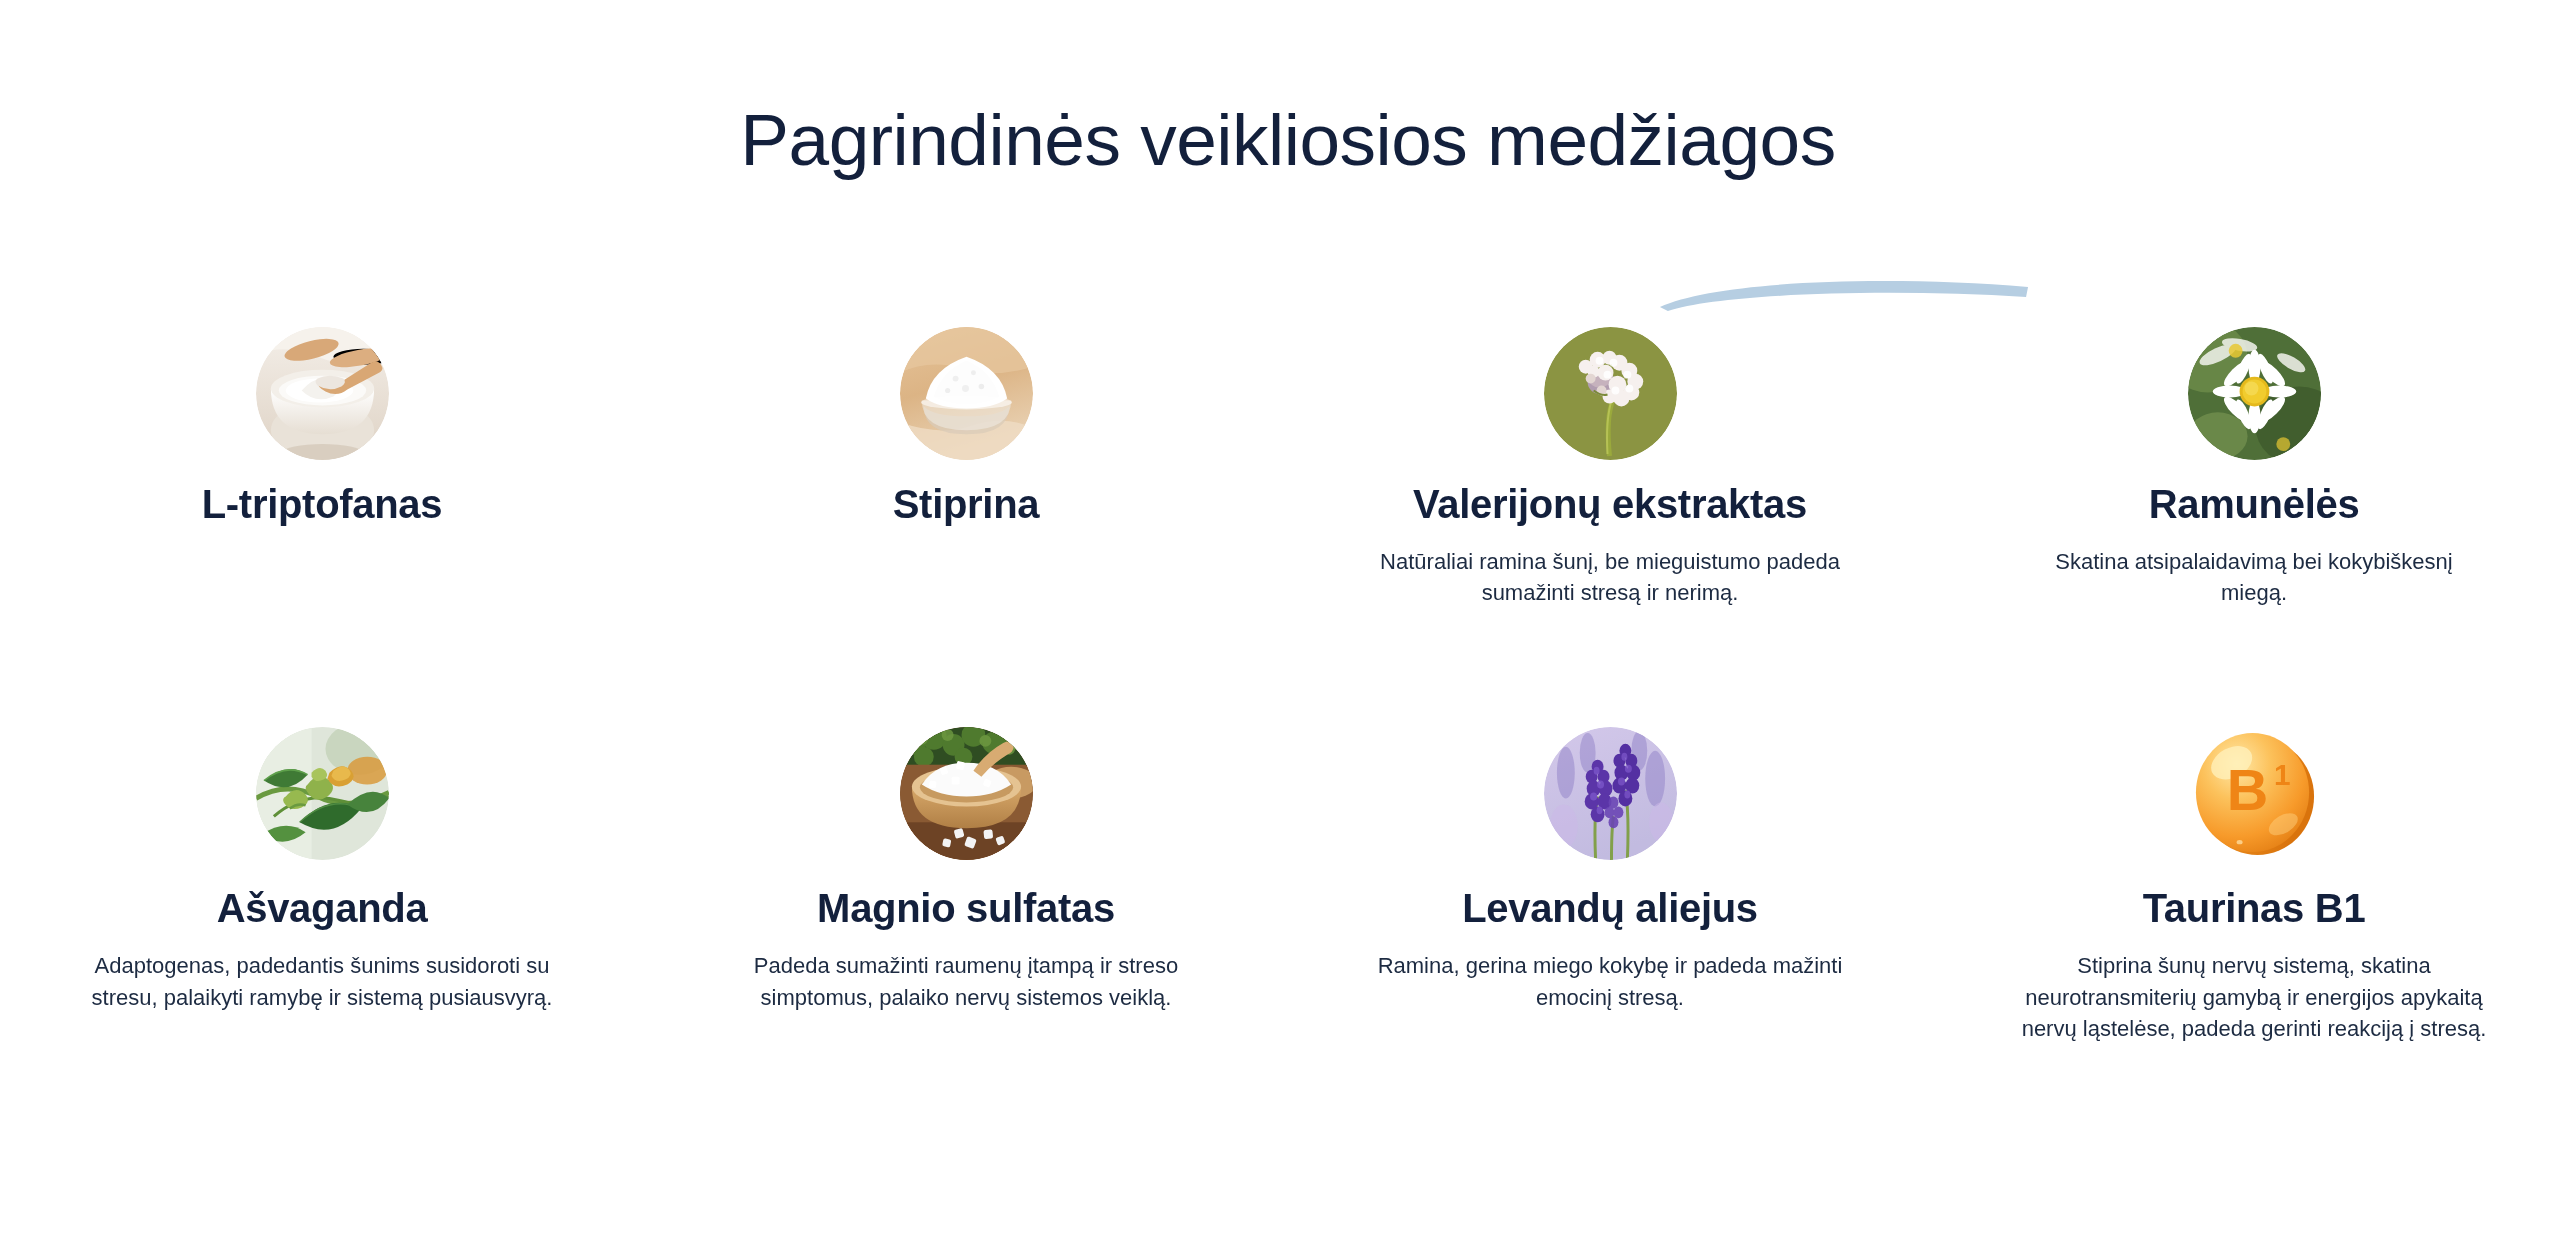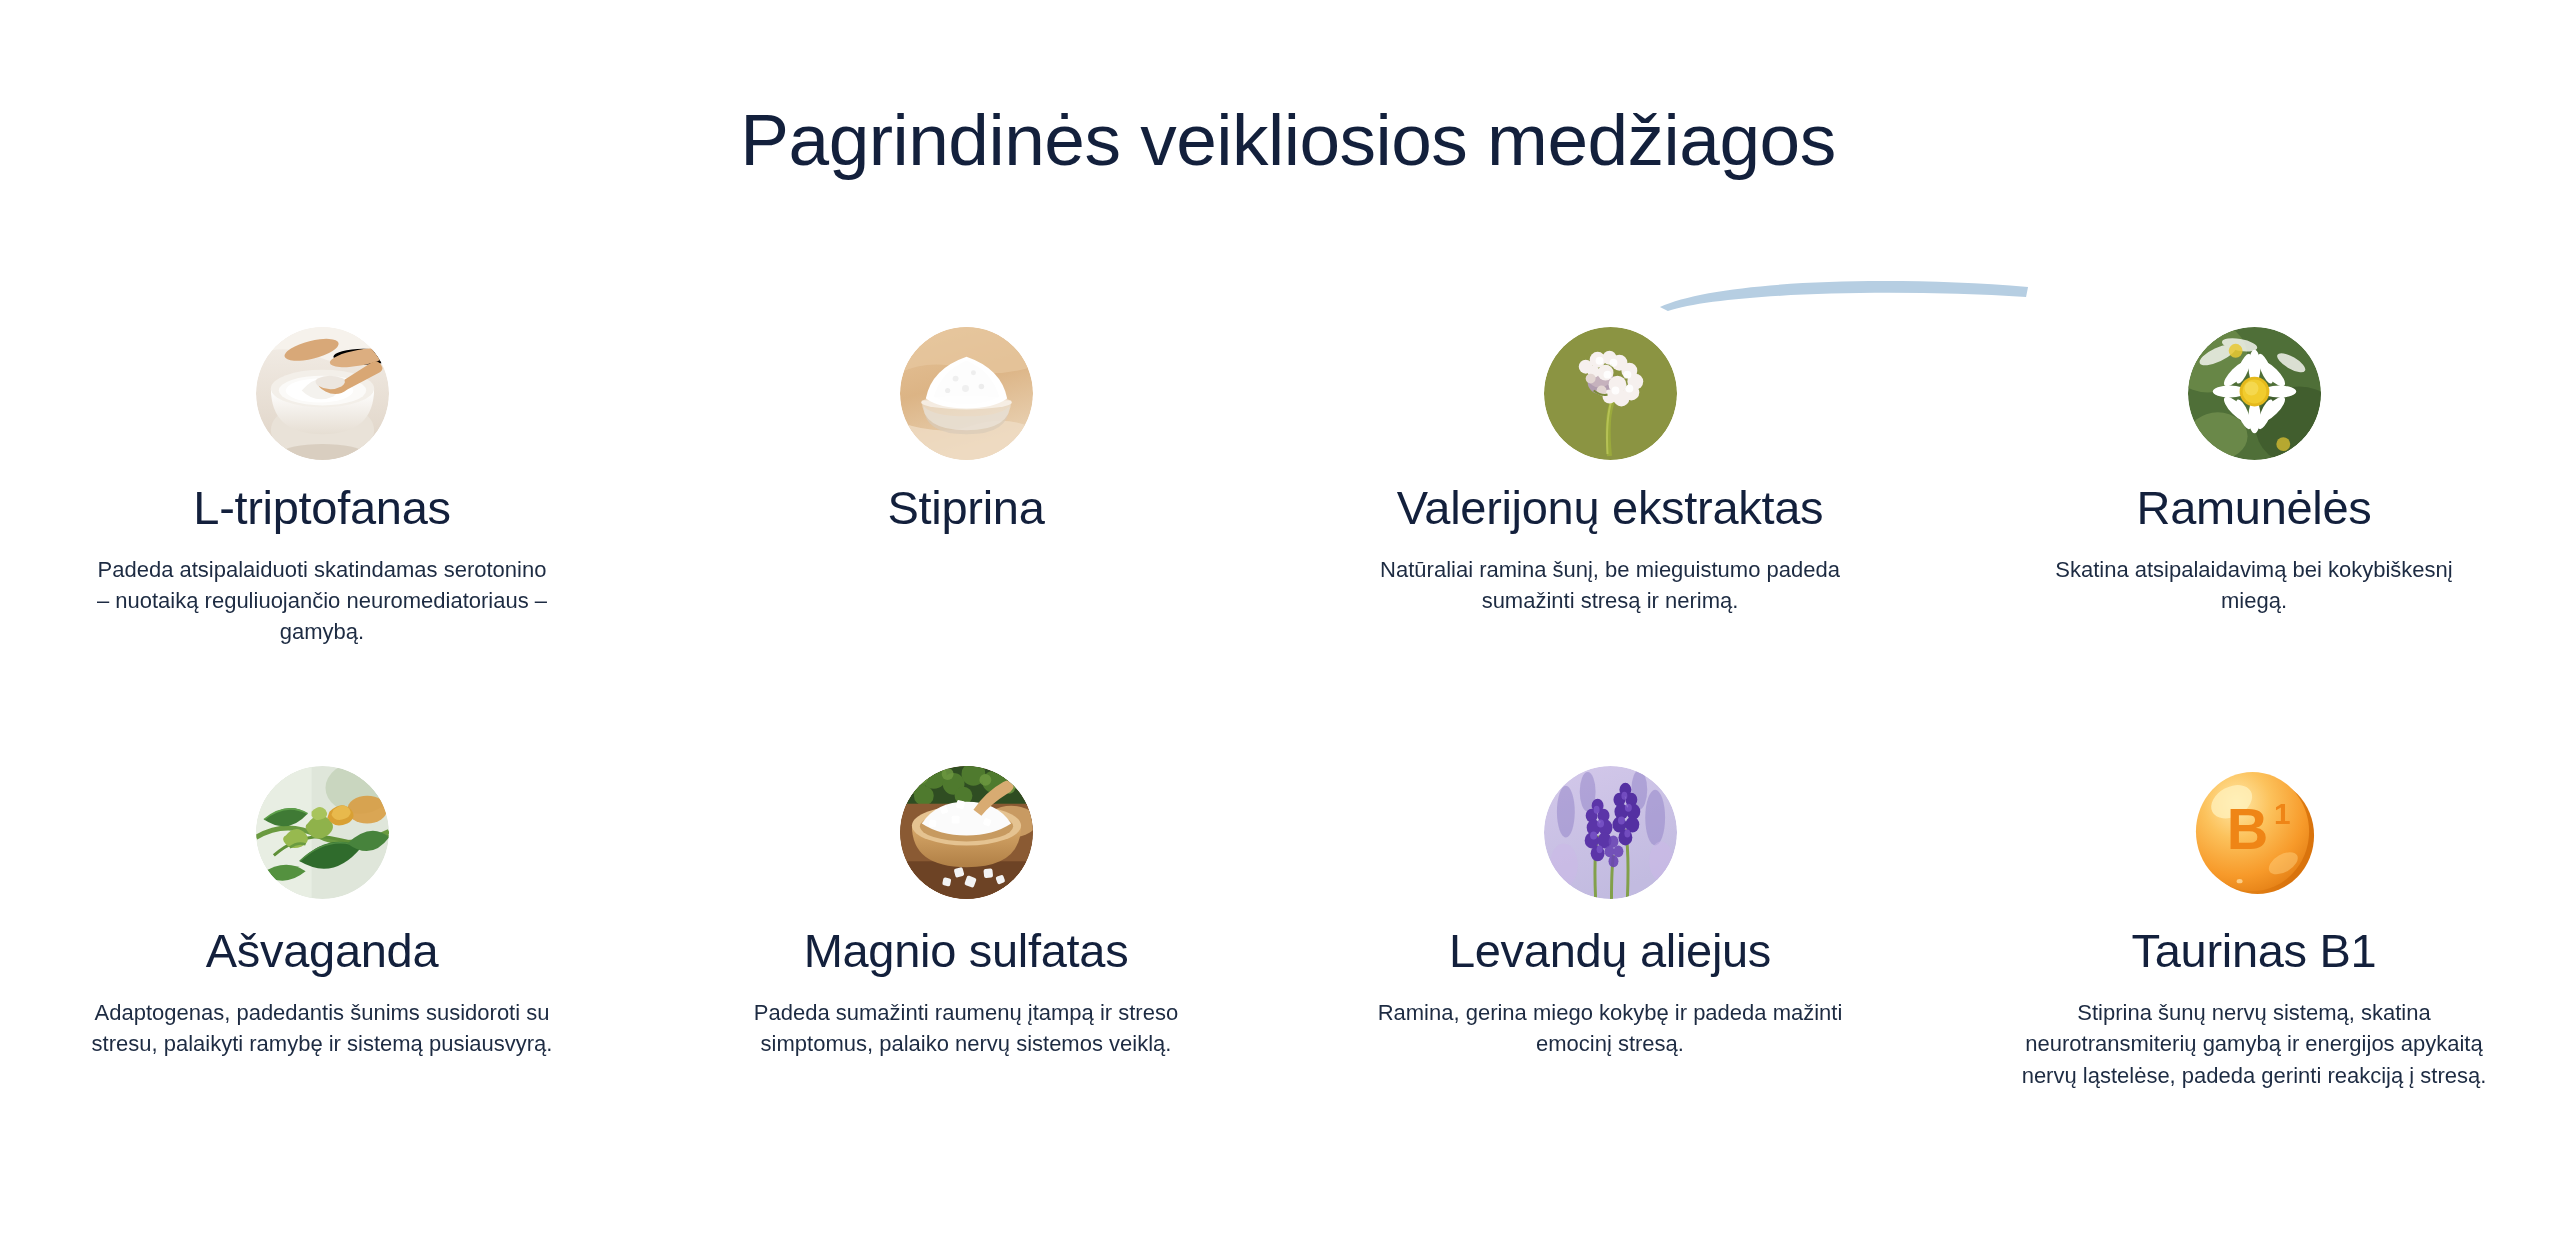--- a/index.html
+++ b/index.html
@@ -73,22 +73,22 @@
     margin: 0 auto 22px auto;
     border-radius: 50%;
     overflow: hidden;
     position: relative;
     display: block;
   }
 
   .card-icon svg { display: block; width: 133px; height: 133px; }
 
   .card-title {
-    font-size: 47px;
-    font-weight: 400;
+    font-size: 40px;
+    font-weight: 700;
     line-height: 1.1;
     color: #13203c;
     letter-spacing: -0.3px;
     margin-bottom: 20px;
     white-space: nowrap;
   }
 
   .card-desc {
     font-size: 22px;
     line-height: 1.42;
@@ -145,21 +145,20 @@
             <ellipse cx="67" cy="64" rx="44" ry="15" fill="#fbfaf8"></ellipse>
             <ellipse cx="64" cy="64" rx="34" ry="12" fill="#ffffff"></ellipse>
             <path d="M46 64 q14 -16 26 -10 q16 8 6 16 q-18 8 -32 -6 z" fill="#f4f2ee"></path>
             <path d="M62 56 q12 -8 26 -2 l28 -18 q6 -4 10 2 q4 6 -4 9 l-30 16 q-10 8 -22 2 q-8 -4 -8 -9 z" fill="#d9a774"></path>
             <path d="M62 52 q12 -6 26 0 q4 4 -2 8 q-12 6 -24 -1 q-4 -4 0 -7 z" fill="#ece6df"></path>
             <ellipse cx="67" cy="126" rx="40" ry="8" fill="#cfc2b1" opacity="0.6"></ellipse>
           </g>
         </svg>
       </div>
       <div class="card-title">L-triptofanas</div>
-      <div class="card-desc">Padeda atsipalaiduoti skatindamas serotonino – nuotaiką reguliuojančio neuromediatoriaus – gamybą.</div>
     </div>
 
     <div class="card row1">
       <div class="card-icon">
         <svg viewBox="0 0 134 134" aria-hidden="true">
           <defs>
             <clipPath id="c2">
                 <circle cx="67" cy="67" r="67"></circle>
               </clipPath>
             <linearGradient id="g2a" x1="0" y1="0" x2="0.3" y2="1">

